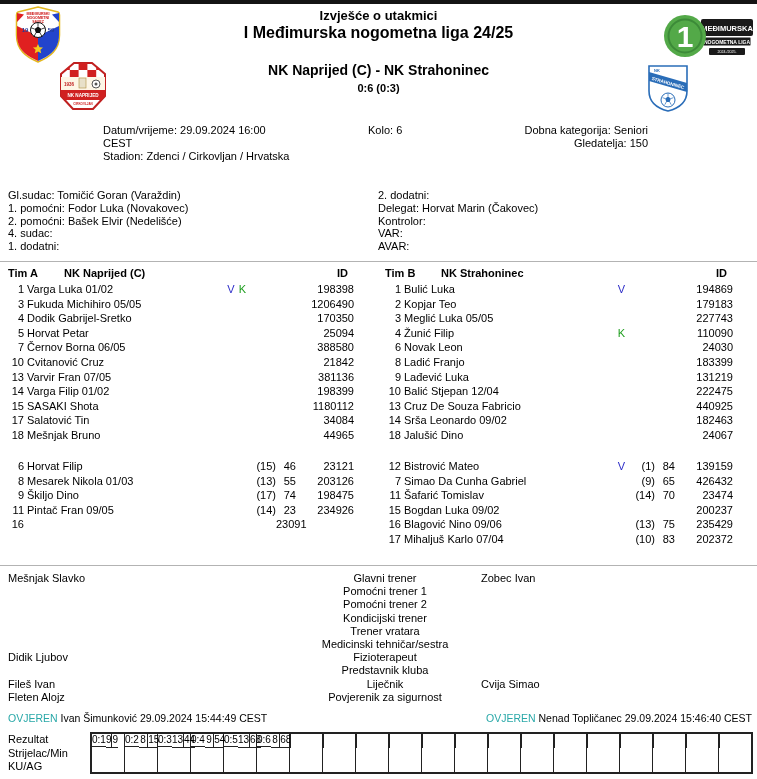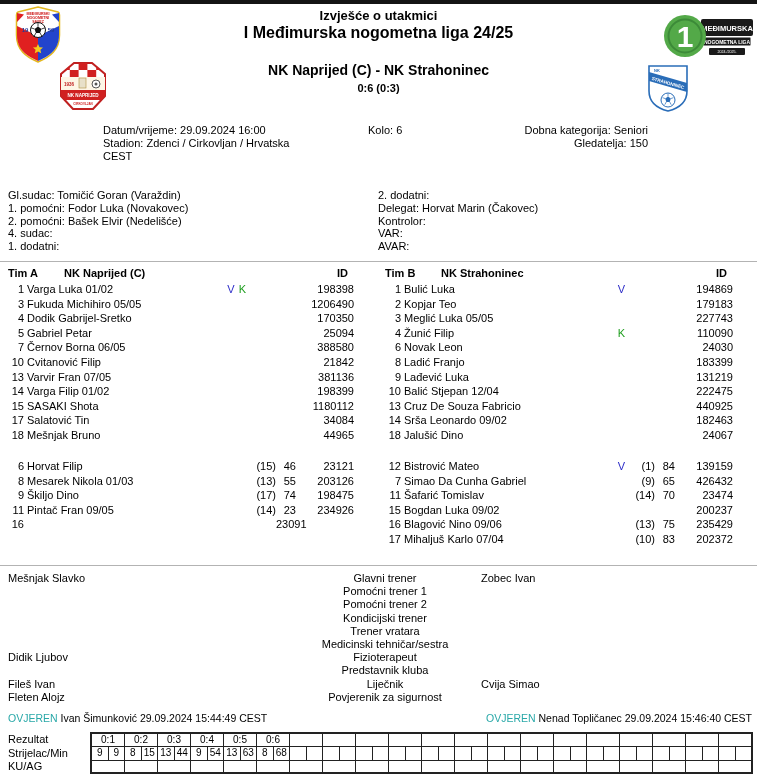--- a/index.html
+++ b/index.html
@@ -66,21 +66,21 @@
   
   .sig{position:absolute;top:712px;font-size:10.5px;}
   .sig-left{left:8px;}
   .sig-right{right:5px;text-align:right;}
   .ovj{color:#29a8a8;}
 
   
   .bt-labels{position:absolute;left:8px;top:733px;line-height:13.5px;}
   .bt{position:absolute;left:90px;top:732px;width:663px;height:42px;display:flex;
       border:2px solid #222;box-sizing:border-box;}
-  .bt-col{flex:1 1 0;display:flex;flex-direction:column;border-right:1px solid #222;min-width:0;}
+  .bt-col{flex:1 1 0;display:flex;flex-direction:row;border-right:1px solid #222;min-width:0;}
   .bt-col:last-child{border-right:none;}
   .bt-r{height:12px;border-bottom:1px solid #222;text-align:center;font-size:10px;line-height:12px;}
   .bt-ab{height:13px;border-bottom:1px solid #222;display:flex;}
   .bt-a,.bt-b{flex:1 1 0;text-align:center;font-size:10px;line-height:12px;min-width:0;}
   .bt-a{border-right:1px solid #222;}
   .bt-k{flex:1;}
 </style>
 </head>
 <body>
 
@@ -160,23 +160,23 @@
   </svg>
 
   <div class="title t1">Izvješće o utakmici</div>
   <div class="title t2">I Međimurska nogometna liga 24/25</div>
   <div class="title t3">NK Naprijed (C) - NK Strahoninec</div>
   <div class="title t4">0:6 (0:3)</div>
 
   <div class="mi-left" id="mi-left">
     <div>Datum/vrijeme: 29.09.2024 16:00</div>
 
+    <div>CEST</div>
+
     <div>Stadion: Zdenci / Cirkovljan / Hrvatska</div>
-
-    <div>CEST</div>
   </div>
   <div class="mi-kolo">Kolo: 6</div>
   <div class="mi-right" id="mi-right">
     <div>Dobna kategorija: Seniori</div>
 
     <div>Gledatelja: 150</div>
   </div>
 
   <div class="off-left" id="off-left">
     <div class="off-line">Gl.sudac: Tomičić Goran (Varaždin)</div>
@@ -238,39 +238,39 @@
       <span class="p-num">4</span>
       <span class="p-name">Dodik Gabrijel-Sretko</span>
       <span class="p-marks"><span class="mk-v"></span><span class="mk-k"></span></span>
       <span class="p-sub"></span>
       <span class="p-min"></span>
       <span class="p-id">170350</span>
     </div>
 
     <div class="p-row">
       <span class="p-num">5</span>
-      <span class="p-name">Gabriel Petar</span>
+      <span class="p-name">Horvat Petar</span>
       <span class="p-marks"><span class="mk-v"></span><span class="mk-k"></span></span>
       <span class="p-sub"></span>
       <span class="p-min"></span>
       <span class="p-id">25094</span>
     </div>
 
     <div class="p-row">
       <span class="p-num">7</span>
       <span class="p-name">Černov Borna 06/05</span>
       <span class="p-marks"><span class="mk-v"></span><span class="mk-k"></span></span>
       <span class="p-sub"></span>
       <span class="p-min"></span>
       <span class="p-id">388580</span>
     </div>
 
     <div class="p-row">
       <span class="p-num">10</span>
-      <span class="p-name">Cvitanović Filip</span>
+      <span class="p-name">Cvitanović Cruz</span>
       <span class="p-marks"><span class="mk-v"></span><span class="mk-k"></span></span>
       <span class="p-sub"></span>
       <span class="p-min"></span>
       <span class="p-id">21842</span>
     </div>
 
     <div class="p-row">
       <span class="p-num">13</span>
       <span class="p-name">Varvir Fran 07/05</span>
       <span class="p-marks"><span class="mk-v"></span><span class="mk-k"></span></span>

